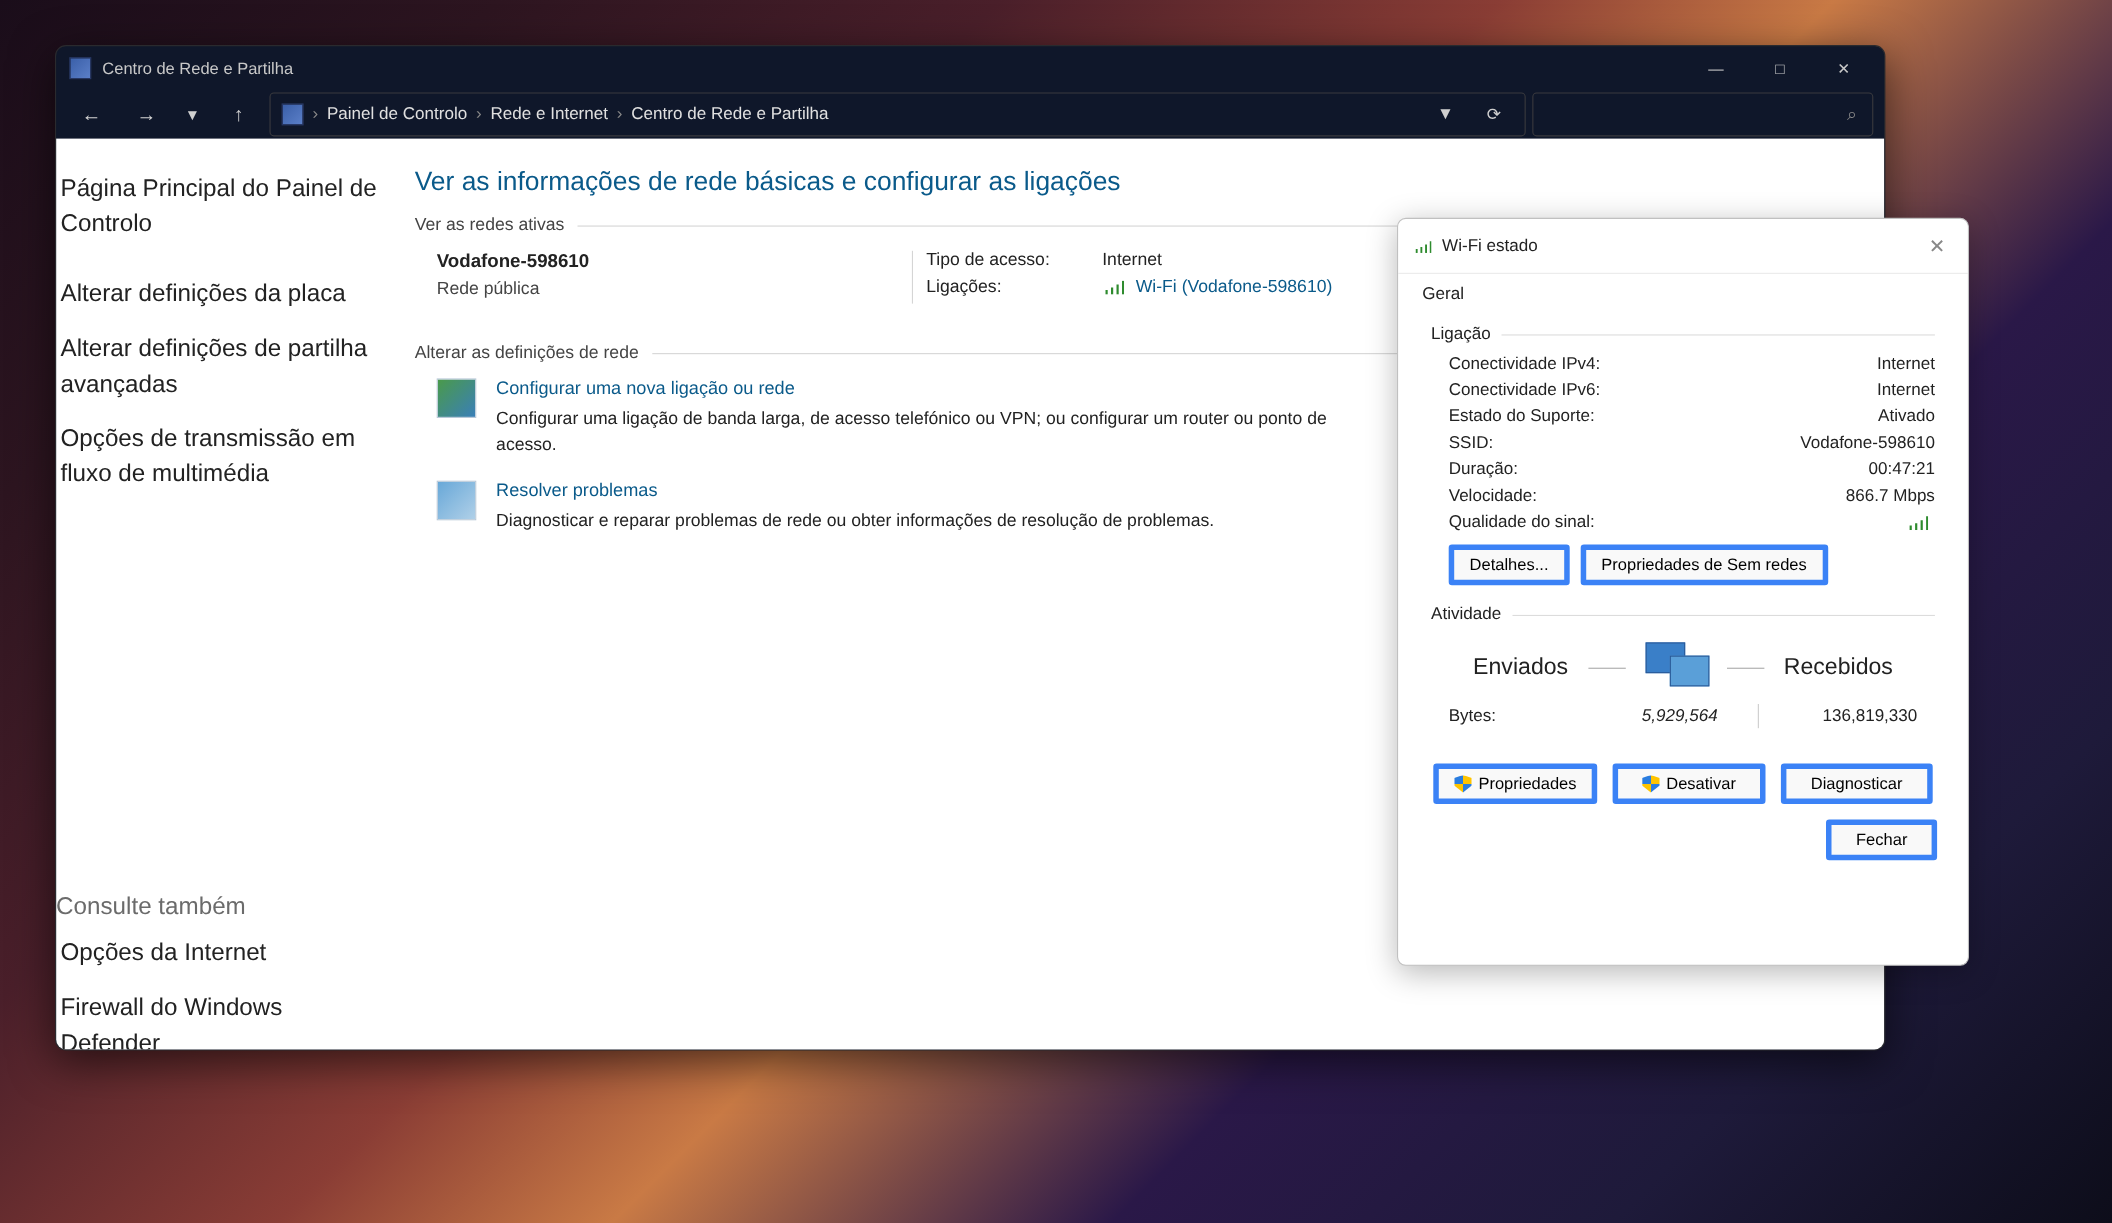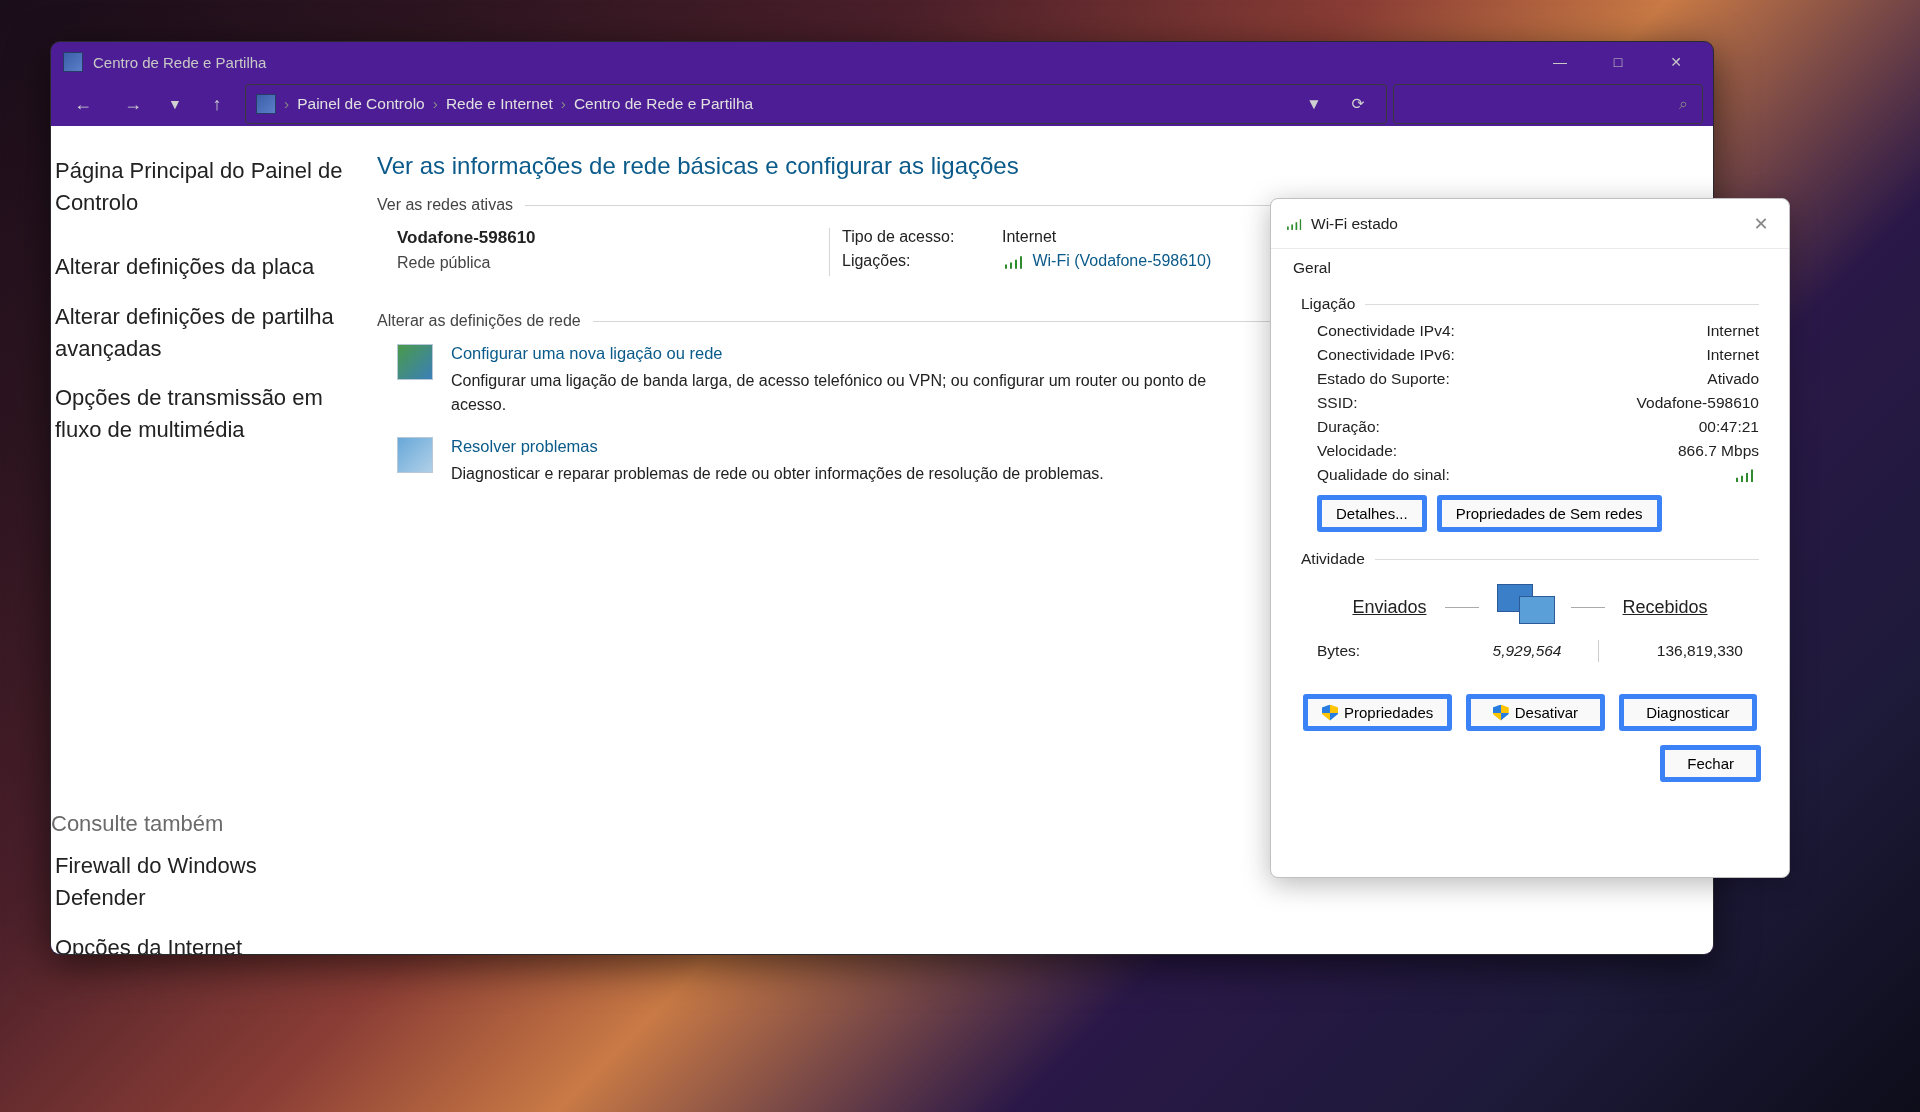--- a/index.html
+++ b/index.html
@@ -4,21 +4,21 @@
 <style>
   * { box-sizing: border-box; margin: 0; padding: 0; }
   html, body { width: 1920px; height: 1112px; overflow: hidden; font-family: "Segoe UI", Arial, sans-serif; }
   body {
     background: linear-gradient(135deg, #1a0d1a 0%, #2d1520 15%, #4a1f2a 30%, #8a3d35 45%, #c97a45 55%, #2a1848 70%, #1e1a3a 85%, #0d0d1a 100%);
   }
   .window {
     position: absolute;
     left: 50px; top: 41px;
     width: 1664px; height: 914px;
-    background: #4c1d95;
+    background: #0f172a;
     border: 1px solid #2a2a2e;
     border-radius: 10px;
     box-shadow: 0 10px 40px rgba(0,0,0,.6);
     display: flex;
     flex-direction: column;
     overflow: hidden;
   }
   .titlebar {
     height: 40px;
     display: flex;
@@ -158,21 +158,21 @@
   .btn {
     border:5px solid #3b82f6; background:#f9f9f9;
     padding:5px 14px; font-size:15px; border-radius:3px;
     cursor:pointer; display:inline-flex; align-items:center; gap:6px;
   }
   .btn-row { display:flex; gap:10px; padding: 8px 0 0 16px;}
   .activity {
     display:flex; align-items:center; justify-content:center;
     gap:18px; padding:10px 10px 6px 10px;
   }
-  .activity .alabel { font-size:18px;text-decoration:underline;}
+  .activity .alabel { font-size:21px;}
   .activity .abar { width:34px; height:1px; background:#aaa;}
   .pc-icon {
     width:56px; height:46px; position:relative;
   }
   .pc-icon::before {
     content:""; position:absolute; left:0; top:0;
     width:34px; height:26px; background:#3a7fc8; border:1px solid #2a5a98;
   }
   .pc-icon::after {
     content:""; position:absolute; left:22px; top:12px;
@@ -233,22 +233,22 @@
   </div>
 
   <div class="content">
     <div class="sidebar">
       <div class="sidebar-item link">Página Principal do Painel de Controlo</div>
       <div style="height:14px"></div>
       <div class="sidebar-item link">Alterar definições da placa</div>
       <div class="sidebar-item link">Alterar definições de partilha avançadas</div>
       <div class="sidebar-item link">Opções de transmissão em fluxo de multimédia</div>
       <div class="sidebar-heading">Consulte também</div>
+      <div class="sidebar-item link">Opções da Internet</div>
       <div class="sidebar-item link">Firewall do Windows Defender</div>
-      <div class="sidebar-item link">Opções da Internet</div>
     </div>
 
     <div class="main">
       <div class="page-title">Ver as informações de rede básicas e configurar as ligações</div>
       <div class="section-label-line">
         <div class="lbl">Ver as redes ativas</div>
         <div class="line"></div>
       </div>
       <div class="active-net-row">
         <div class="net-left">

